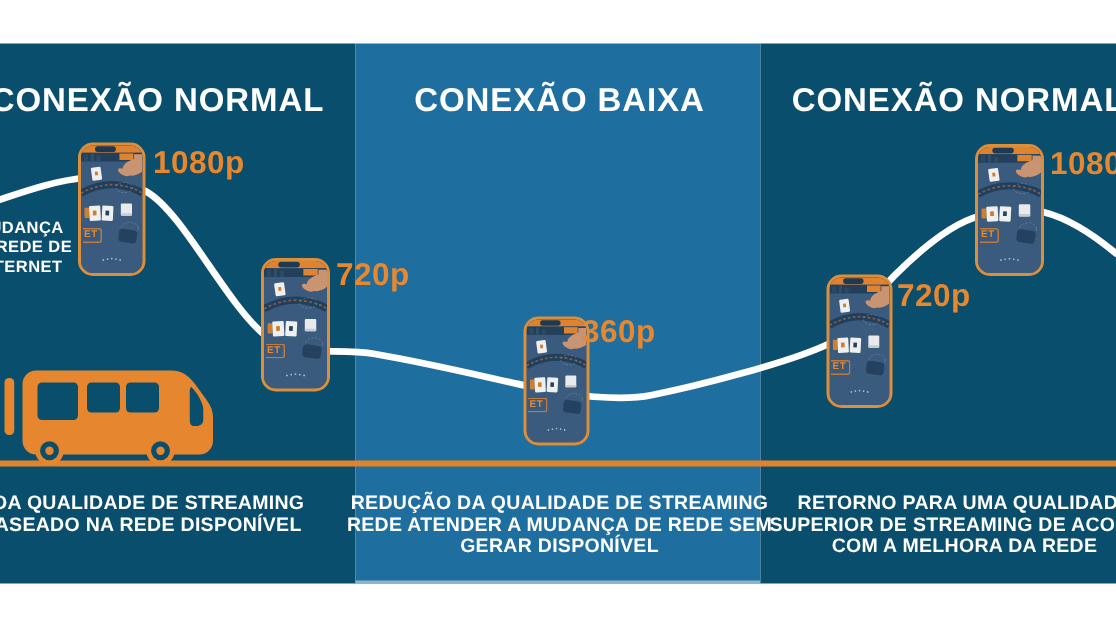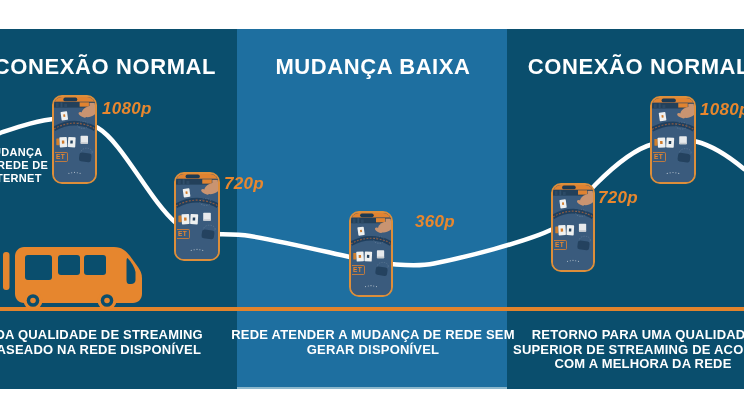--- a/index.html
+++ b/index.html
@@ -55,26 +55,26 @@
     padding:0 2px 0 1px;line-height:8px;
   }
   .phone1{left:52px; top:95px;  width:45px;height:89px;}
   .phone2{left:174px;top:172px; width:46px;height:89px;}
   .phone3{left:349px;top:211px; width:44px;height:86px;}
   .phone4{left:551px;top:183px; width:44px;height:89px;}
   .phone5{left:650px;top:96px;  width:46px;height:88px;}
 
   
   .qlabel{
-    position:absolute;z-index:4;color:#e8872e;font-size:17px;font-weight:700;
-    letter-spacing:.3px;white-space:nowrap;line-height:19px;font-style:italic;
+    position:absolute;z-index:4;color:#e8872e;font-size:21px;font-weight:700;
+    letter-spacing:.3px;white-space:nowrap;line-height:19px;
   }
   .q1{left:102px;top:99px;}
   .q2{left:224px;top:174px;}
-  .q3{left:415px;top:212px;}
+  .q3{left:388px;top:212px;}
   .q4{left:598px;top:188px;}
   .q5{left:700px;top:100px;}
 
   
   .caption{
     position:absolute;top:328px;transform:translateX(-50%);z-index:3;
     color:#ffffff;font-weight:700;font-size:13px;line-height:14.7px;letter-spacing:.2px;
     text-align:center;white-space:nowrap;
   }
   .caption span{display:block;}
@@ -105,21 +105,21 @@
              C 368 261, 382 263.5, 396 264.5
              C 410 265.5, 422 266, 434 263.5
              C 462 258, 526 242, 553 229
              C 572 220, 582 198, 596 184
              C 614 166, 634 149, 653 144
              C 668 140, 682 138.5, 696 141.5
              C 714 146, 732 159, 744 169" fill="none" stroke="#ffffff" stroke-width="4.5" stroke-linecap="round"></path>
   </svg>
 
   <h2 class="title t1">CONEXÃO NORMAL</h2>
-  <h2 class="title t2">MUDANÇA BAIXA</h2>
+  <h2 class="title t2">CONEXÃO BAIXA</h2>
   <h2 class="title t3">CONEXÃO NORMAL</h2>
 
   <div class="sidenote">
     <span>MUDANÇA</span>
     <span>DE REDE DE</span>
     <span>INTERNET</span>
   </div>
 
   <svg class="bus" viewBox="0 0 150 70">
     <rect x="3" y="7" width="6.5" height="38" rx="3" fill="#e6862e"></rect>
@@ -224,20 +224,21 @@
   <span class="qlabel q2">720p</span>
   <span class="qlabel q3">360p</span>
   <span class="qlabel q4">720p</span>
   <span class="qlabel q5">1080p</span>
 
   <div class="caption c1">
     <span>BOA QUALIDADE DE STREAMING</span>
     <span>BASEADO NA REDE DISPONÍVEL</span>
   </div>
   <div class="caption c2">
+    <span>REDUÇÃO DA QUALIDADE DE STREAMING</span>
     <span>REDE ATENDER A MUDANÇA DE REDE SEM</span>
     <span>GERAR DISPONÍVEL</span>
   </div>
   <div class="caption c3">
     <span>RETORNO PARA UMA QUALIDADE</span>
     <span>SUPERIOR DE STREAMING DE ACORDO</span>
     <span>COM A MELHORA DA REDE</span>
   </div>
 
 </div>

